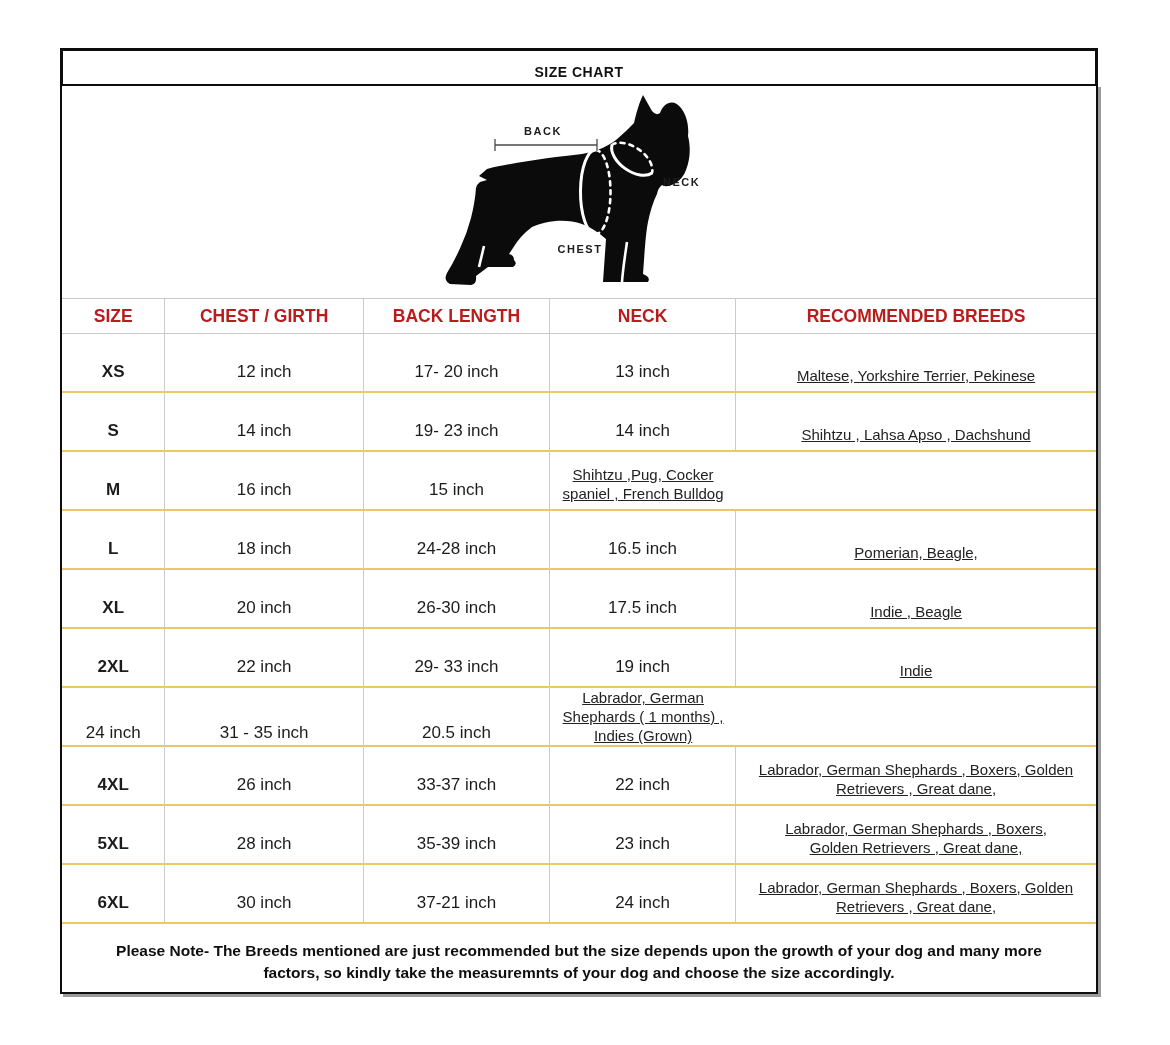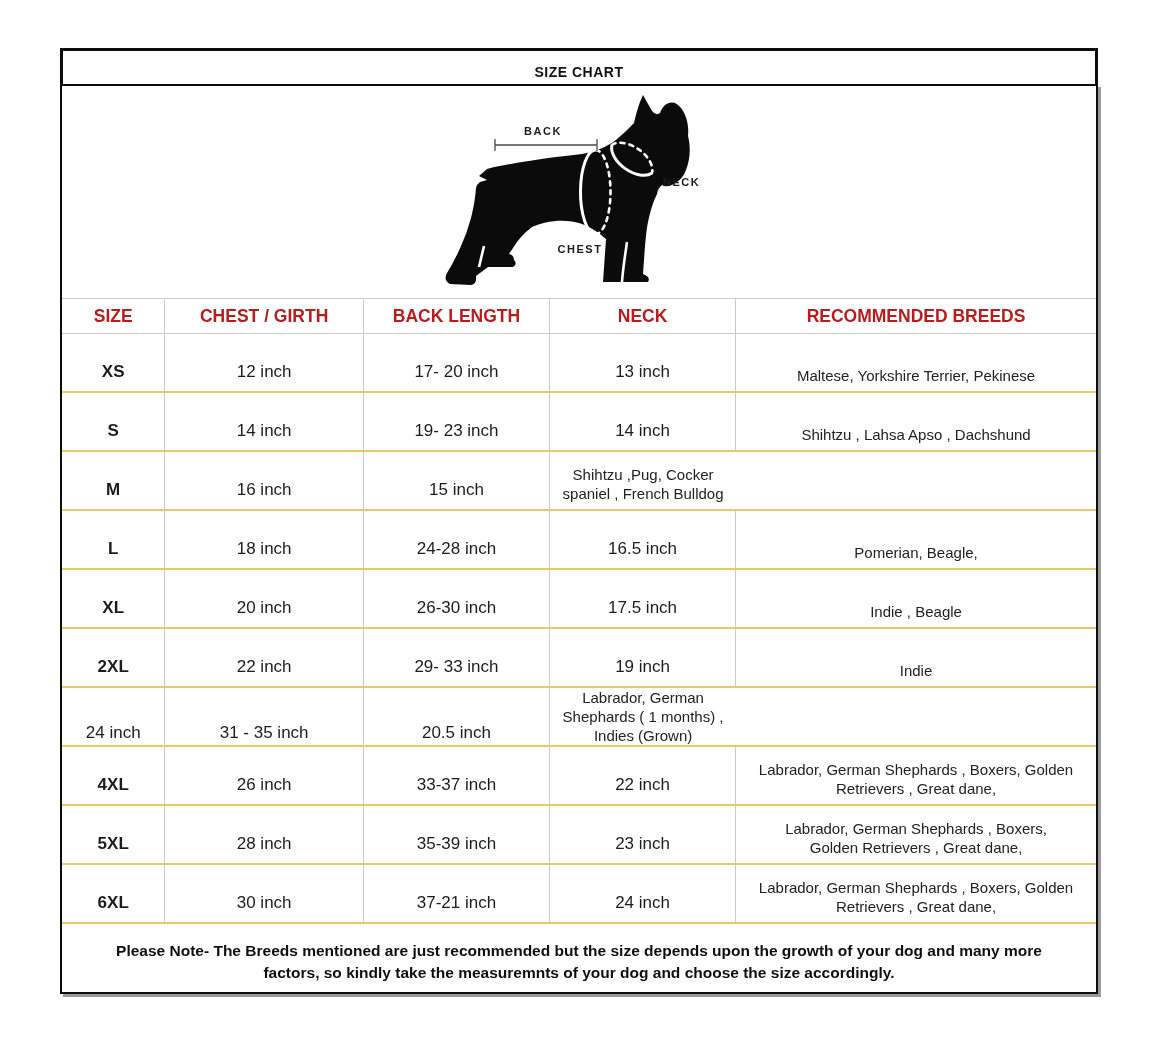--- a/index.html
+++ b/index.html
@@ -21,21 +21,21 @@
   .t-head{height:36px;border-top:1px solid #c9c9c9;border-bottom:1px solid #c9c9c9;box-sizing:border-box;}
   .t-head .cell{display:flex;align-items:center;justify-content:center;
                 font-weight:bold;font-size:17.5px;color:#b91c1c;}
   .t-body-row{height:59px;border-bottom:2px solid #e8c966;box-sizing:border-box;}
   .cell{border-right:1px solid #cbcbcb;box-sizing:border-box;min-width:0;}
   .cell:last-child{border-right:none;}
   .t-body-row .cell{display:flex;align-items:flex-end;justify-content:center;
                     padding-bottom:9px;font-size:17px;color:#1c1c1c;}
   .t-body-row .cell.size{font-weight:bold;}
   .t-body-row .cell.breeds{font-size:15px;padding-bottom:6px;line-height:1.28;
-                           text-align:center;white-space:pre-line;color:#222;}
+                           text-align:center;white-space:pre-line;color:#222;text-decoration:underline;}
   .note{flex:1 1 auto;display:flex;align-items:center;justify-content:center;
         padding:4px 18px 8px 18px;}
   .note p{margin:12px;text-align:center;font-weight:bold;font-size:15.5px;line-height:1.4;
           color:#0f0f0f;white-space:pre-line;}
 </style>
 </head>
 <body>
 
 <div class="stage">
 

